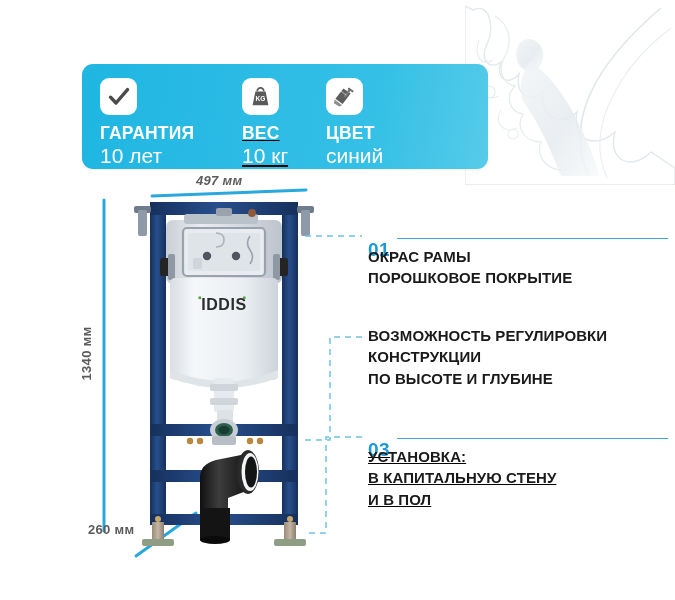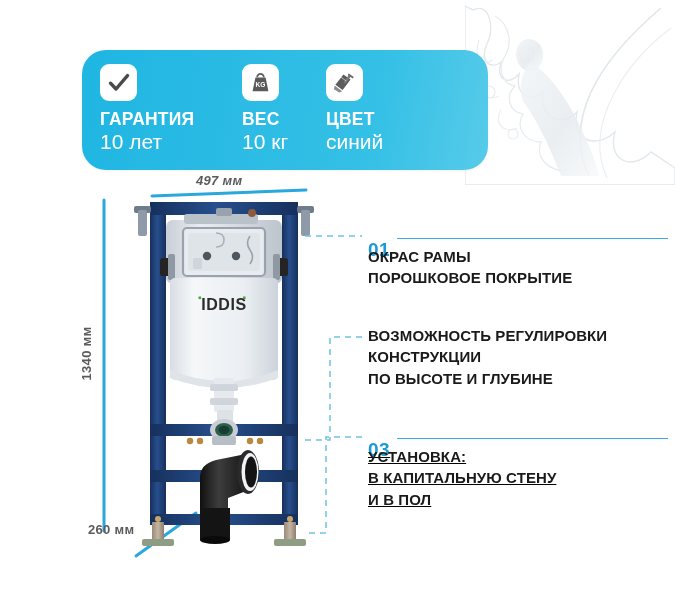--- a/index.html
+++ b/index.html
@@ -30,43 +30,43 @@
     right: 0;
     width: 210px;
     height: 185px;
     pointer-events: none;
   }
 
   
   .banner {
     position: absolute;
     left: 82px;
-    top: 50px;
+    top: 64px;
     width: 406px;
-    height: 120px;
-    border-radius: 24px;
+    height: 105px;
+    border-radius: 11px;
     background: linear-gradient(100deg, #1fb6e2 0%, #2bbbe4 40%, #35c0e6 72%, #57cbe9 100%);
     box-shadow: 0 1px 3px rgba(0,0,0,0.05);
   }
   .banner-inner {
     position: absolute;
     left: 18px;
     top: 14px;
     right: 10px;
     bottom: 8px;
     display: flex;
     align-items: flex-start;
   }
   .feature {
     display: flex;
     flex-direction: column;
     align-items: flex-start;
   }
   .feature.f-warranty { width: 142px; }
-  .feature.f-weight   { width: 84px; }
+  .feature.f-weight   { width: 84px; text-decoration: underline; }
   .feature.f-color    { width: 110px; }
 
   .feat-icon {
     width: 37px;
     height: 37px;
     border-radius: 9px;
     background: #ffffff;
     display: flex;
     align-items: center;
     justify-content: center;

